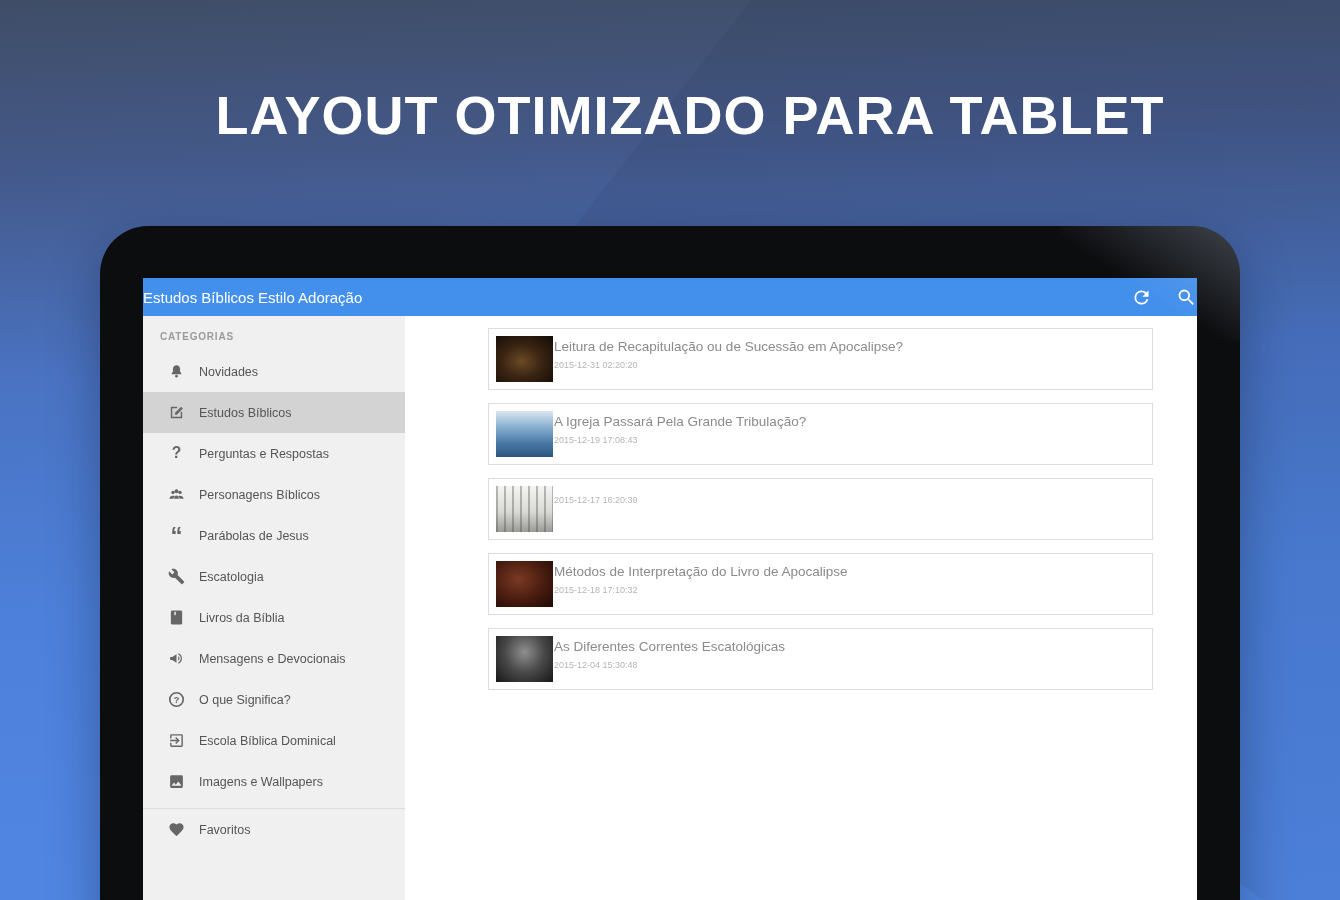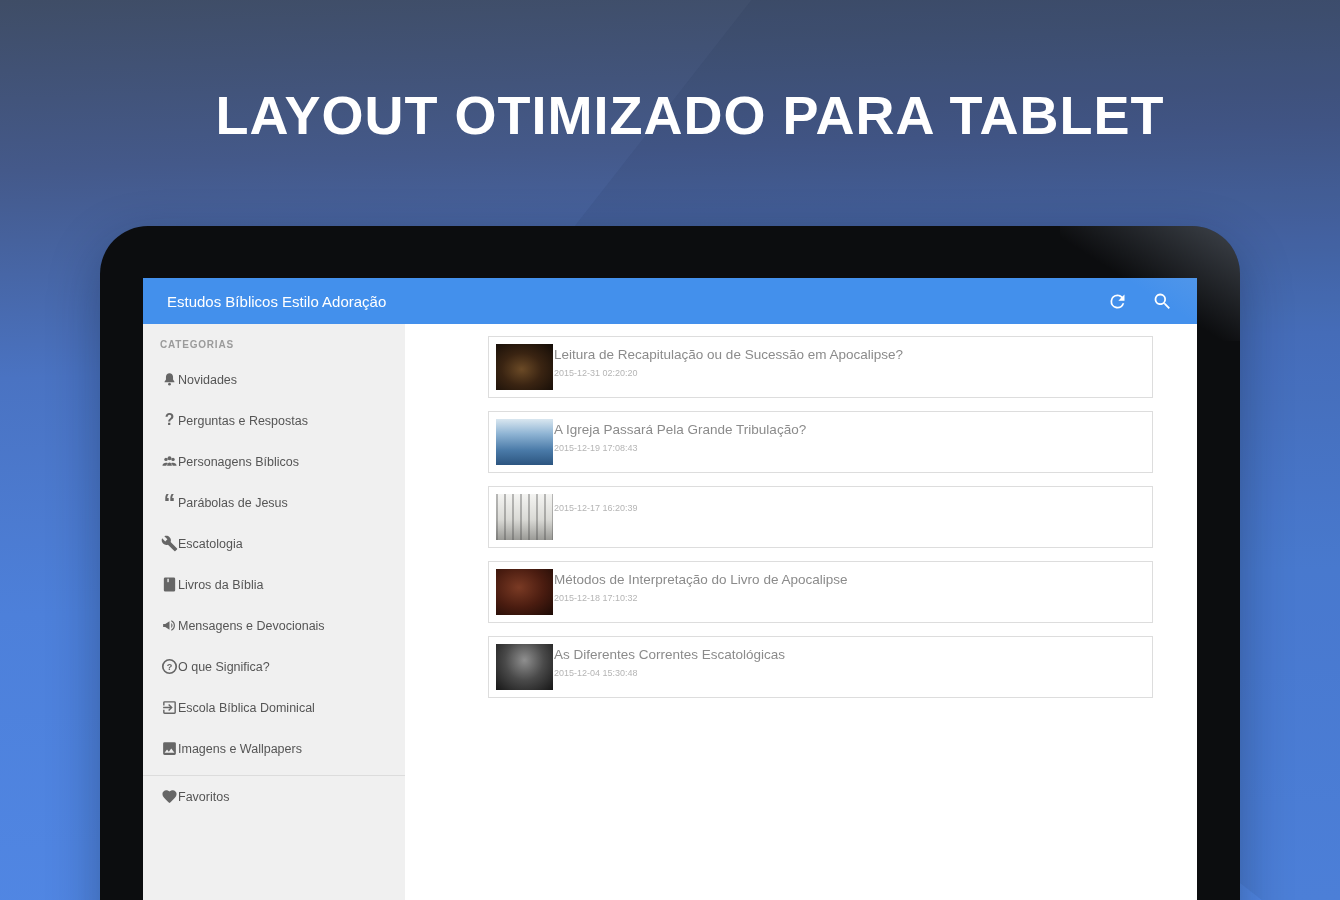--- a/index.html
+++ b/index.html
@@ -30,39 +30,39 @@
     background:linear-gradient(to bottom left, rgba(180,195,215,0.30), rgba(180,195,215,0) 55%);
   }
 
   .screen {
     position:absolute; left:43px; top:52px; width:1054px; height:622px;
     background:#ffffff; overflow:hidden; display:flex; flex-direction:column;
   }
 
   
   .appbar {
-    height:46px; flex:none; background:#4390ec; display:flex; align-items:center;
-    padding:0 24px; color:#fff;
+    height:38px; flex:none; background:#4390ec; display:flex; align-items:center;
+    padding:0 0; color:#fff;
   }
   .appbar-title { font-size:15px; font-weight:500; }
   .appbar-spacer { flex:1; }
   .appbar-icon { width:21px; height:21px; margin-left:24px; cursor:pointer; }
   .appbar-icon svg { width:100%; height:100%; fill:#ffffff; }
 
   
   .app-body { flex:1; display:flex; min-height:0; }
 
   
   .sidebar { width:262px; flex:none; background:#f0f0f0; overflow:hidden; }
   .section-label {
     font-size:10px; font-weight:bold; color:#9b9b9b; letter-spacing:0.8px;
     padding:15px 0 9px 17px;
   }
   .side-item {
-    height:41px; display:flex; align-items:center; padding-left:18px;
+    height:41px; display:flex; align-items:center; gap:14px; padding-left:25px;
     font-size:12.5px; color:#555; cursor:pointer;
   }
   .side-item .icon { width:17px; height:17px; flex:none; display:flex; }
   .side-item .icon svg { width:100%; height:100%; fill:#666; }
   .side-item.selected { background:#d3d3d3; }
   .side-divider { height:1px; background:#dcdcdc; margin-top:6px; }
 
   
   .content { flex:1; background:#ffffff; display:flex; flex-direction:row; min-width:0;gap:28px; }
 
@@ -132,20 +132,29 @@
           <div class="side-item">
             <span class="icon">
                 <svg viewBox="0 0 24 24">
                   <path d="M12 3c-3 0-5 2.2-5 5v4l-2 3v1h14v-1l-2-3V8c0-2.8-2-5-5-5z"></path>
                   <circle cx="12" cy="18.6" r="1.9"></circle>
                 </svg>
               </span>
             <span>Novidades</span>
           </div>
 
+          <div class="side-item selected">
+            <span class="icon">
+                <svg viewBox="0 0 24 24">
+                  <path d="M4 4h9v2H6v12h12v-7h2v9H4z"></path>
+                  <path d="M10 12.5 18.5 4 21 6.5 12.5 15H10z"></path>
+                </svg>
+              </span>
+            <span>Estudos Bíblicos</span>
+          </div>
 
           <div class="side-item">
             <span class="icon">
                 <svg viewBox="0 0 24 24">
                   <text x="12" y="19" text-anchor="middle" font-size="22" font-weight="bold" fill="#666">?</text>
                 </svg>
               </span>
             <span>Perguntas e Respostas</span>
           </div>
 

